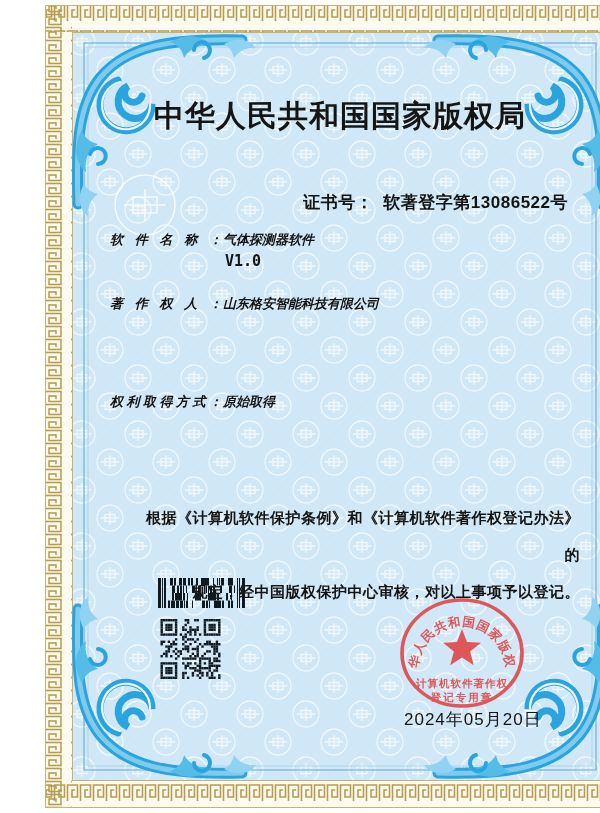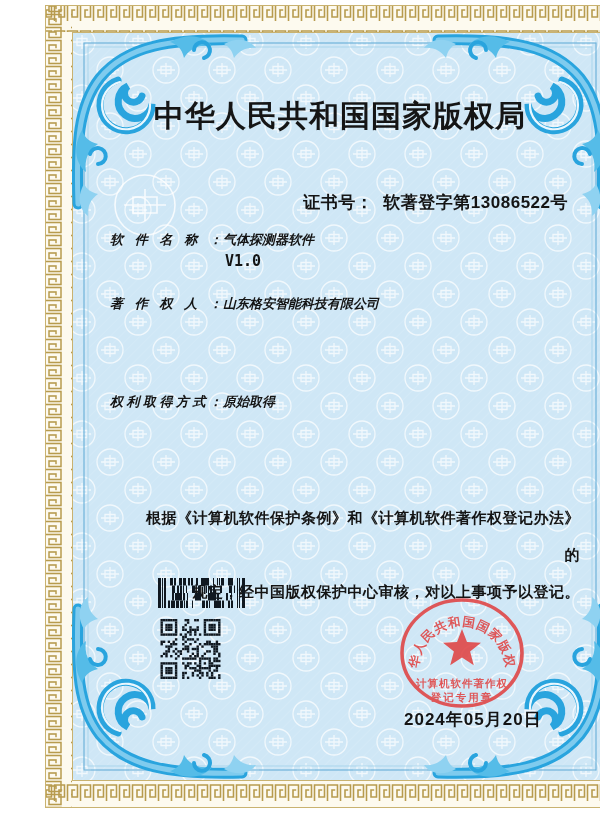--- a/index.html
+++ b/index.html
@@ -11,21 +11,21 @@
          font-weight:bold;font-size:30px;letter-spacing:1px;color:#151515;}
   .certno{right:60px;top:191px;font-size:17px;font-weight:bold;letter-spacing:0.5px;}
   .certno .gap{display:inline-block;width:10px;}
   .row{left:70px;font-size:13px;font-weight:bold;white-space:nowrap;font-style:italic;}
   .flabel{display:inline-block;width:112px;text-align:justify;text-align-last:justify;}
   .fval{position:absolute;left:113px;white-space:nowrap;}
   .version{left:185px;font-size:15px;font-weight:bold;font-family:"DejaVu Sans Mono",monospace;}
   .statement{left:74px;width:466px;font-size:15px;font-weight:bold;line-height:37px;
              letter-spacing:0.5px;text-align:right;}
   .statement .l1{text-indent:30px;}
-  .date{left:364px;top:708px;font-size:17px;font-weight:bold;letter-spacing:1px;}
+  .date{left:364px;top:708px;font-size:17px;font-weight:normal;letter-spacing:1px;}
   svg text{font-family:"Liberation Sans","DejaVu Sans",sans-serif;}
 </style>
 </head>
 <body>
 
 <div class="page">
 
   <svg class="bg-art" width="600" height="813" viewBox="0 0 600 813">
     <defs>
       <pattern id="meanderH" width="13" height="26" patternUnits="userSpaceOnUse">

